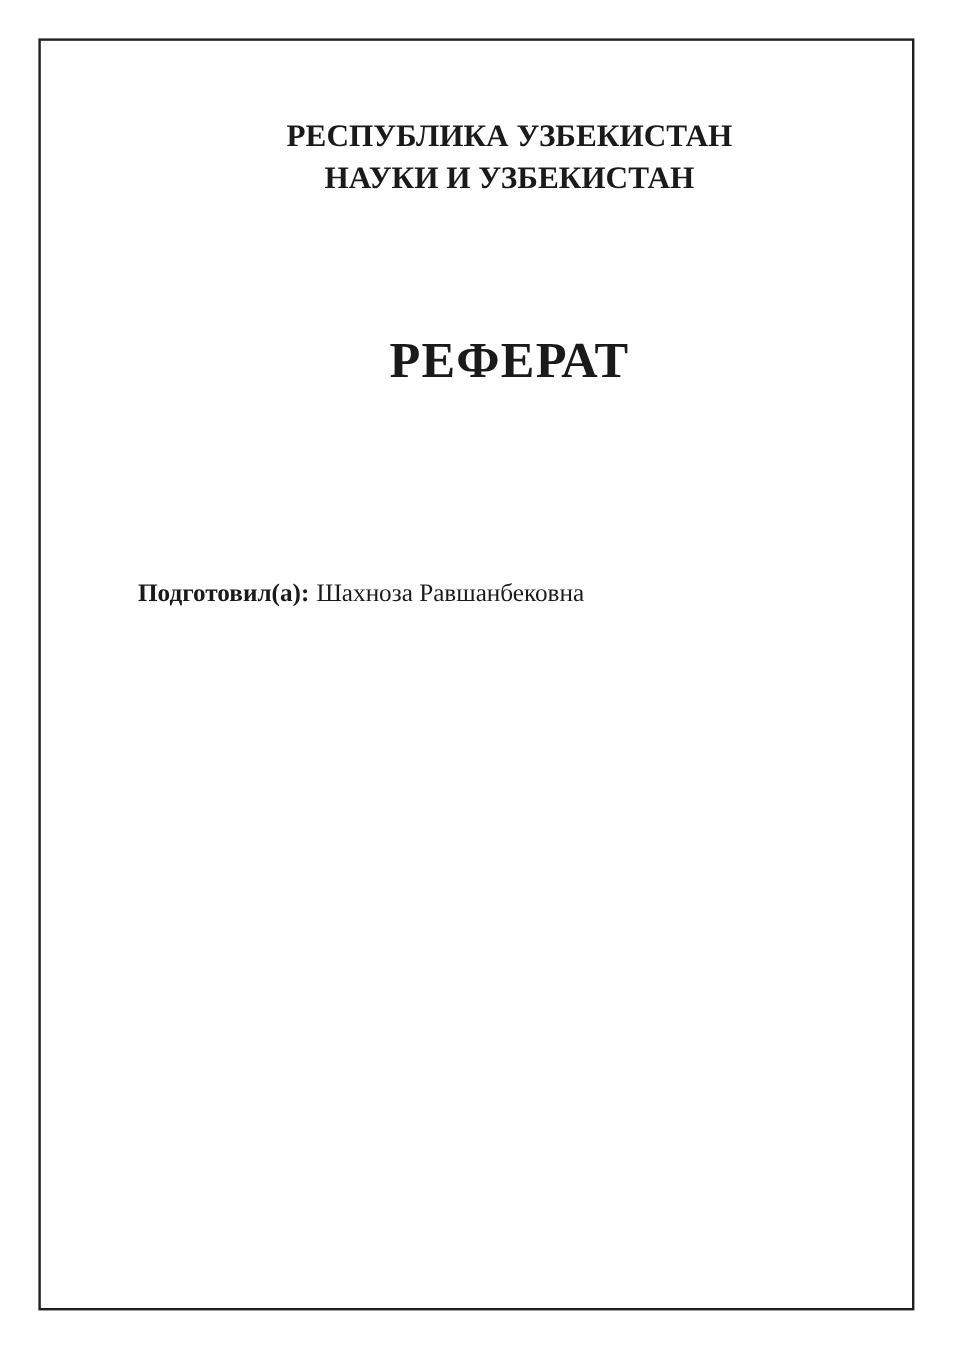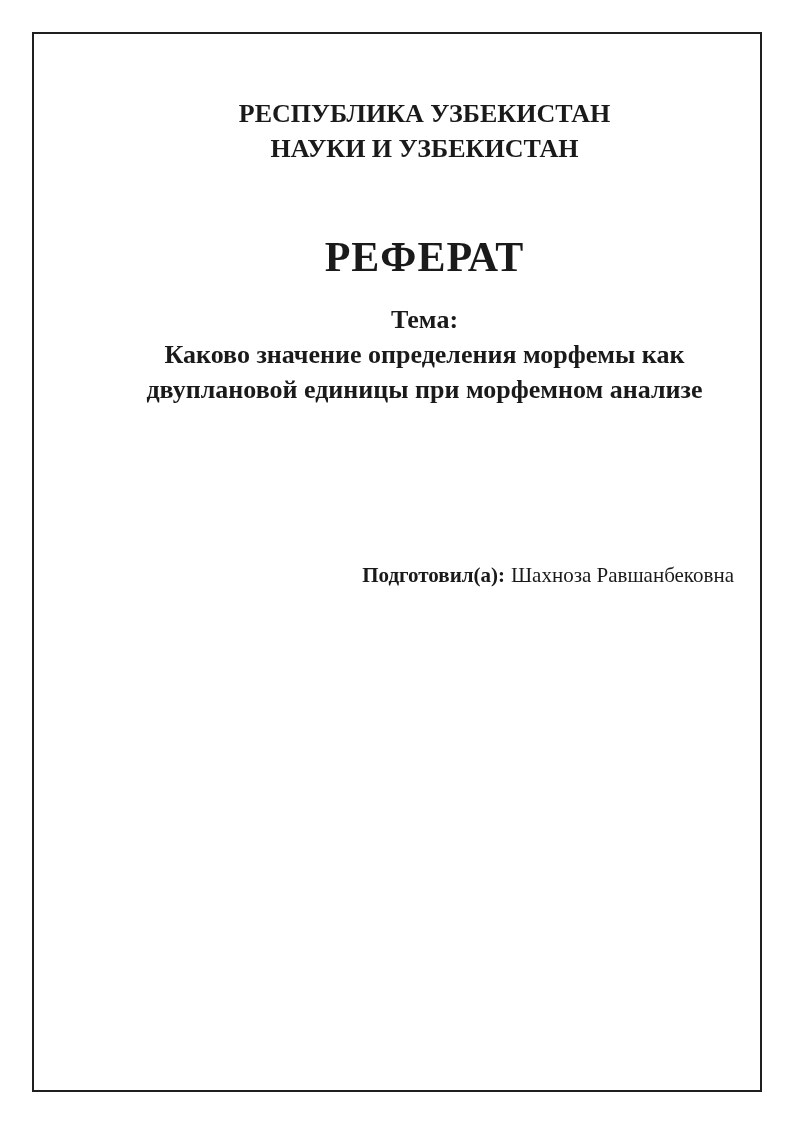--- a/index.html
+++ b/index.html
@@ -38,31 +38,31 @@
   .header-block {
     font-weight: bold;
     font-size: 26px;
     line-height: 35px;
   }
   .doc-title {
     font-weight: bold;
     font-size: 42px;
     line-height: 50px;
     letter-spacing: 1px;
-    margin-top: 66px;
+    margin-top: 110px;
   }
   .topic-block {
     margin-top: 20px;
     font-weight: bold;
     font-size: 26px;
     line-height: 35px;
   }
   .prepared-line {
     margin-top: 155px;
-    text-align: right;
+    text-align: left;
     font-size: 21px;
     line-height: 27px;
     font-weight: normal;
   }
   .prepared-label {
     font-weight: bold;
   }
   .prepared-name {
     margin-left: 0.28em;
   }
@@ -74,25 +74,20 @@
   <div class="border-frame">
     <div class="content">
 
       <div class="header-block">
         <div>РЕСПУБЛИКА УЗБЕКИСТАН</div>
         <div>НАУКИ И УЗБЕКИСТАН</div>
       </div>
 
       <div class="doc-title">РЕФЕРАТ</div>
 
-      <div class="topic-block">
-        <div>Тема:</div>
-        <div>Каково значение определения морфемы как</div>
-        <div>двуплановой единицы при морфемном анализе</div>
-      </div>
 
       <div class="prepared-line">
         <span class="prepared-label">Подготовил(а):</span><span class="prepared-name">Шахноза Равшанбековна</span>
       </div>
 
     </div>
   </div>
 </div>
 
 </body></html>

